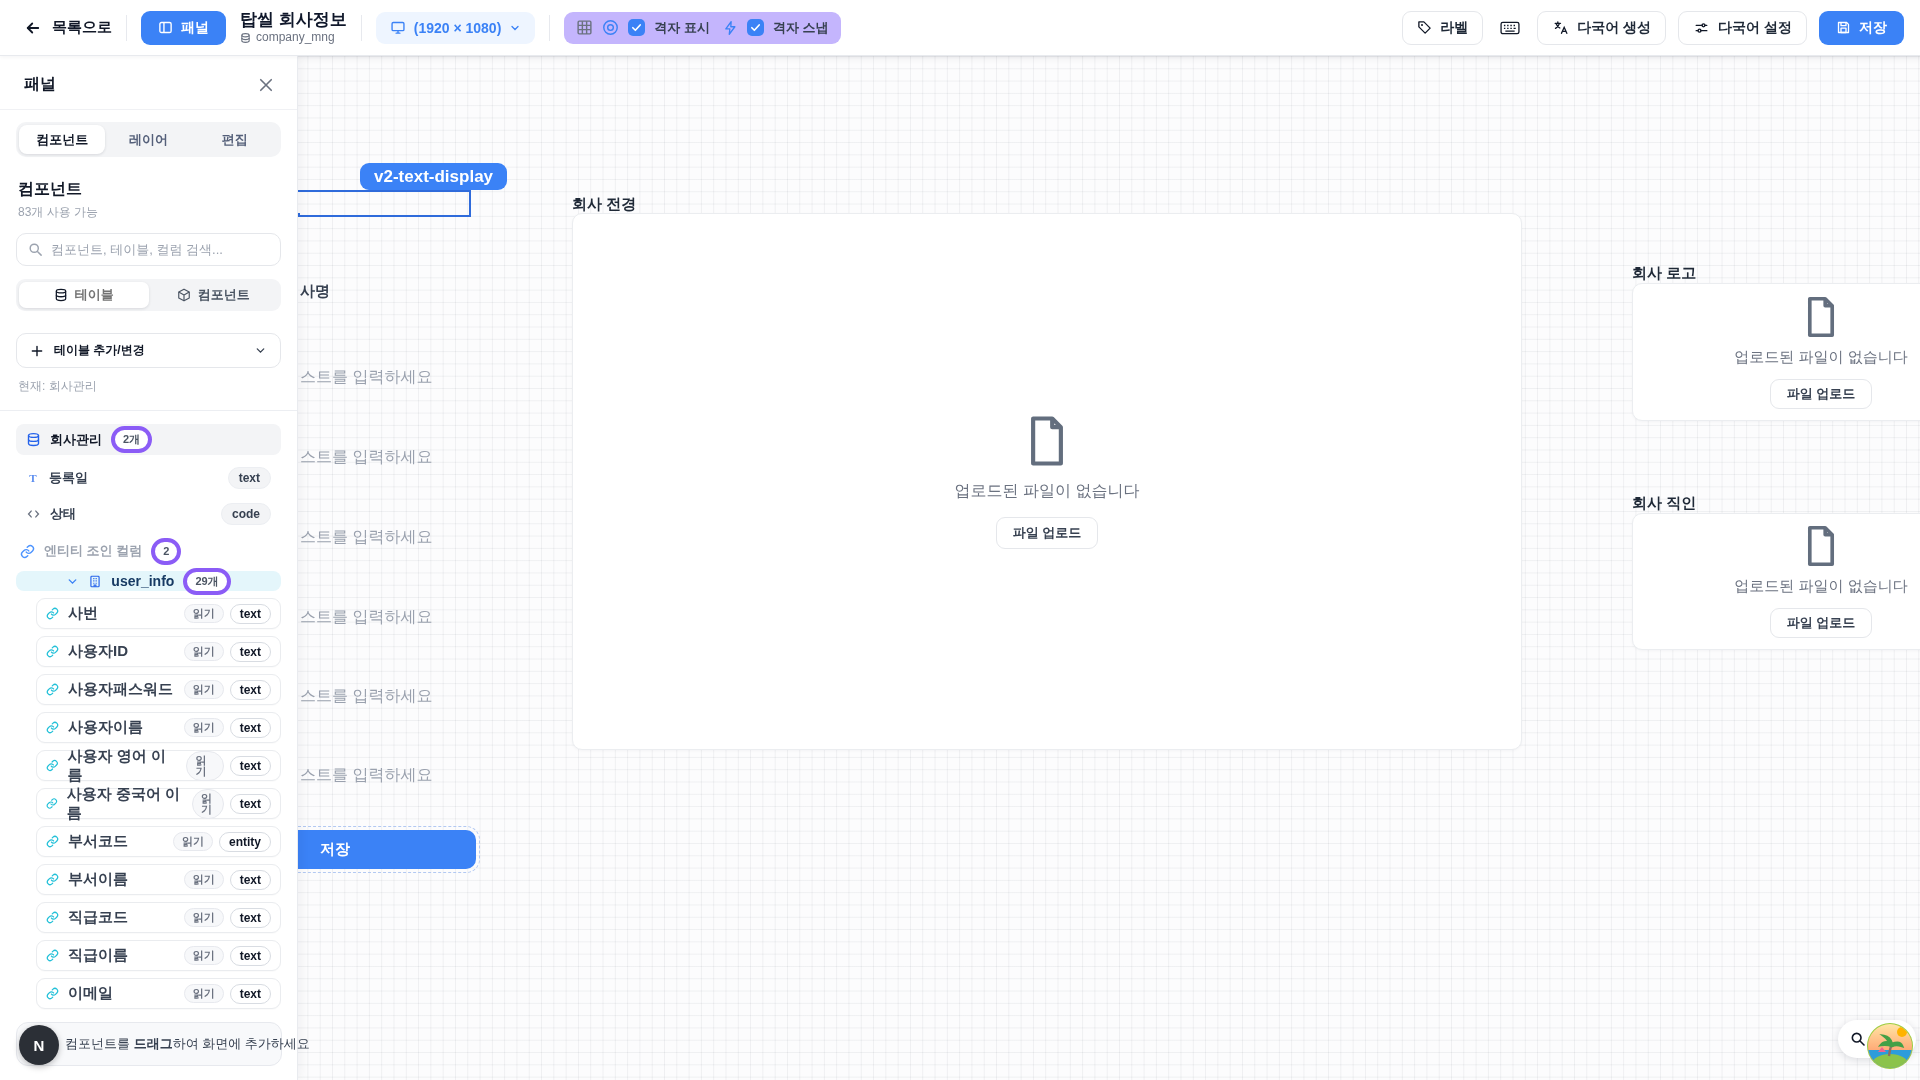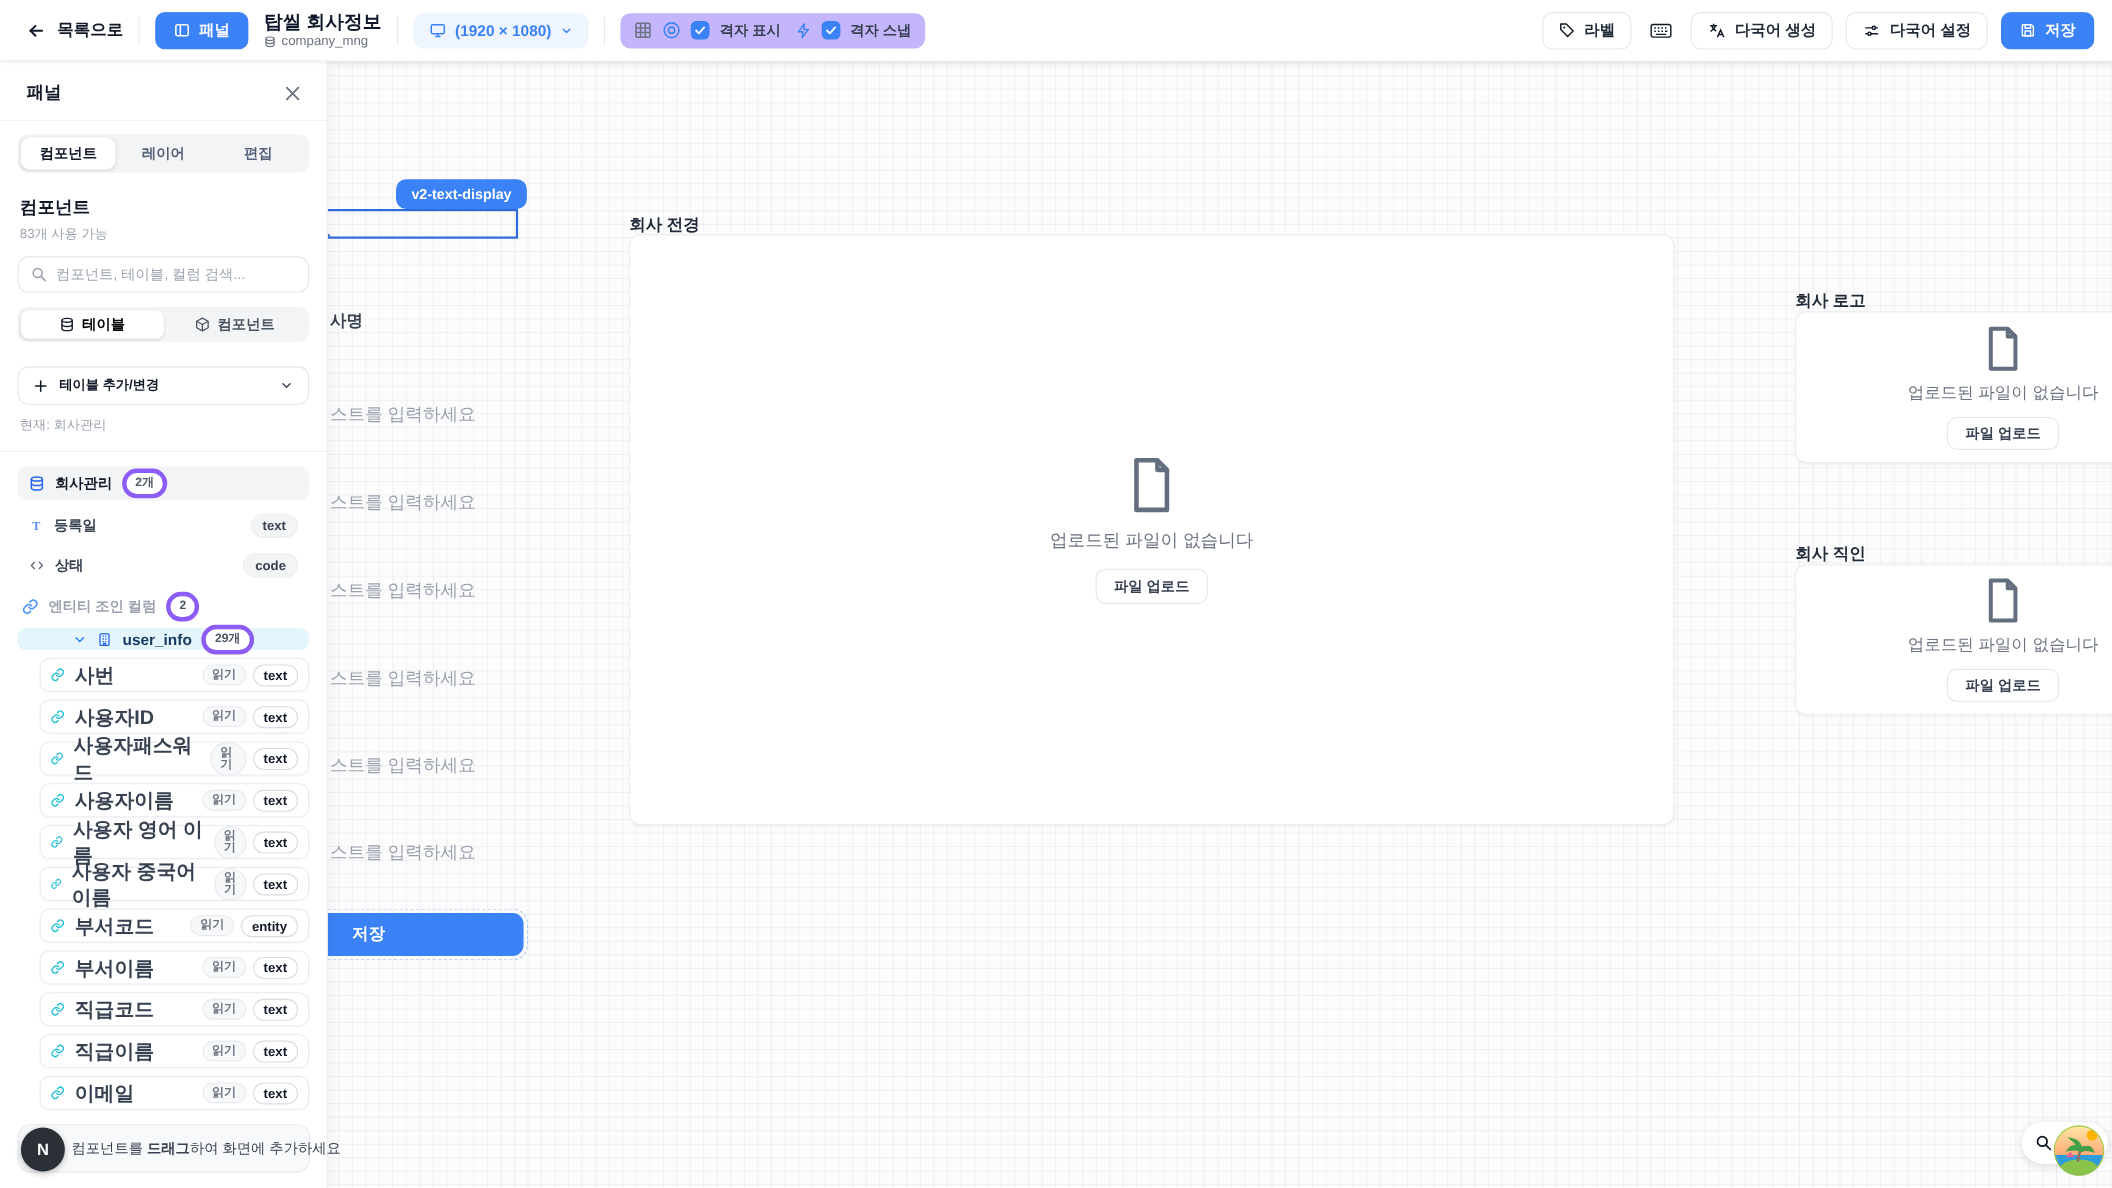--- a/index.html
+++ b/index.html
@@ -46,21 +46,21 @@
   .section-title { font-size:16px; font-weight:800; color:#111827; margin:22px 2px 4px 2px; }
   .section-count { font-size:12px; color:#9ca3af; margin:0 2px 12px 2px; }
   .search-box { display:flex; align-items:center; gap:8px; height:33px; border:1px solid #e5e7eb;
     border-radius:10px; padding:0 11px; background:#fff; }
   .search-box input { border:none; outline:none; flex:1; font-size:13px; color:#374151; background:transparent;
     font-family:inherit; }
   .search-box input::placeholder { color:#9ca3af; }
   .mode-toggle { display:flex; background:#f3f4f6; border-radius:9px; padding:3px; margin-top:13px; }
   .mode { flex:1; height:26px; display:flex; align-items:center; justify-content:center; gap:7px;
     font-size:13px; font-weight:700; color:#4b5563; border-radius:7px; cursor:pointer; }
-  .mode.active { background:#ffffff; color:#000000; box-shadow:0 1px 3px rgba(16,24,40,.12); }
+  .mode.active { background:#ffffff; color:#737373; box-shadow:0 1px 3px rgba(16,24,40,.12); }
   .add-table-btn { display:flex; align-items:center; gap:10px; width:100%; height:35px; margin-top:22px;
     border:1px solid #e5e7eb; border-radius:10px; background:#fff; padding:0 13px; font-size:12px;
     font-weight:600; color:#111827; cursor:pointer; }
   .add-table-btn .spacer { flex:1; }
   .current-label { font-size:12px; color:#9ca3af; margin:10px 2px 0 2px; }
   .panel-divider { height:1px; background:#eceef2; margin:15px -16px 13px -16px; }
 
   .tree-row { display:flex; align-items:center; gap:9px; border-radius:8px; padding:0 10px; }
   .row-table { height:31px; background:#f3f4f6; font-weight:800; color:#111827; font-size:13px;margin-top:12px; }
   .row-col { height:27px; margin-top:9px; font-size:13px; color:#374151; font-weight:600; }
@@ -69,21 +69,21 @@
   .pill { display:inline-flex; align-items:center; justify-content:center; border-radius:999px;
     font-size:11px; line-height:1; }
   .pill.count { background:#fff; border:4px solid #8b5cf6; color:#4b5563; padding:4px 8px; font-weight:600; }
   .pill.type { background:#f3f4f6; border:1px solid #eceef2; color:#374151; padding:4px 10px;
     font-weight:700; font-size:12px; }
   .row-right { margin-left:auto; display:flex; gap:6px; align-items:center; }
   .child-rows { margin-left:20px; margin-top:7px; }
   .child-row { display:flex; align-items:center; gap:9px; height:31px; border:1px solid #eaecef;
     border-radius:9px; background:#fff; padding:0 9px; margin-bottom:7px; cursor:grab;
     box-shadow:0 1px 1px rgba(16,24,40,.02); }
-  .child-row .name { font-size:18px; color:#374151; font-weight:600; }
+  .child-row .name { font-size:15px; color:#374151; font-weight:600; }
   .pill.read { background:#f7f8fa; border:1px solid #e7e9ee; color:#6b7280; padding:3px 8px; font-weight:600; }
   .pill.dtype { background:#fff; border:1px solid #d8dce2; color:#111827; padding:3px 9px;
     font-weight:800; font-size:12px; }
 
   .hint-bar { position:absolute; left:16px; bottom:14px; width:266px; height:44px; background:#f8f9fb;
     border:1px solid #e7e9ee; border-radius:12px; display:flex; align-items:center; overflow:visible; }
   .hint-text { font-size:13px; color:#374151; margin-left:48px; white-space:nowrap; }
   .hint-text b { font-weight:800; }
   .hint-avatar { position:absolute; left:2px; top:2px; width:40px; height:40px; border-radius:50%;
     background:#2b2f36; color:#fff; display:flex; align-items:center; justify-content:center;
@@ -92,21 +92,21 @@
   
   .canvas { position:absolute; left:0; top:56px; width:1920px; height:1024px;
     background-color:#fcfcfd;
     background-image:
       linear-gradient(to right, rgba(55,65,81,.065) 1px, transparent 1px),
       linear-gradient(to bottom, rgba(55,65,81,.065) 1px, transparent 1px);
     background-size:12.3px 12.3px;
     box-shadow:inset 0 8px 10px -8px rgba(16,24,40,.10); }
   .abs { position:absolute; }
   .cmp-tooltip { left:360px; top:107px; height:27px; padding:0 14px; background:#3b82f6; color:#fff;
-    font-size:13px; font-weight:600; border-radius:9px; display:flex; align-items:center; }
+    font-size:17px; font-weight:600; border-radius:9px; display:flex; align-items:center; }
   .selected-box { left:283px; top:134px; width:188px; height:27px; border:2px solid #2f6bdb; }
   .sel-caret { position:absolute; left:6px; top:3px; width:3px; height:15px; background:#2f6bdb; }
   .sel-underline { position:absolute; left:4px; top:21px; width:11px; height:2px; background:#2f6bdb; }
   .canvas-label-sm { font-size:15px; color:#374151; font-weight:600; }
   .canvas-placeholder { font-size:16px; color:#9aa1ae; }
   .canvas-save-btn { left:283px; top:774px; width:193px; height:39px; background:#3b82f6; color:#fff;
     font-size:15px; font-weight:600; border-radius:10px; display:flex; align-items:center;
     padding-left:37px; cursor:pointer; outline:1px dashed #b3c9f2; outline-offset:3px; }
   .upload-card { background:#ffffff; border:1px solid #ebedf0; border-radius:10px;
     box-shadow:0 1px 3px rgba(16,24,40,.04); display:flex; flex-direction:column;

